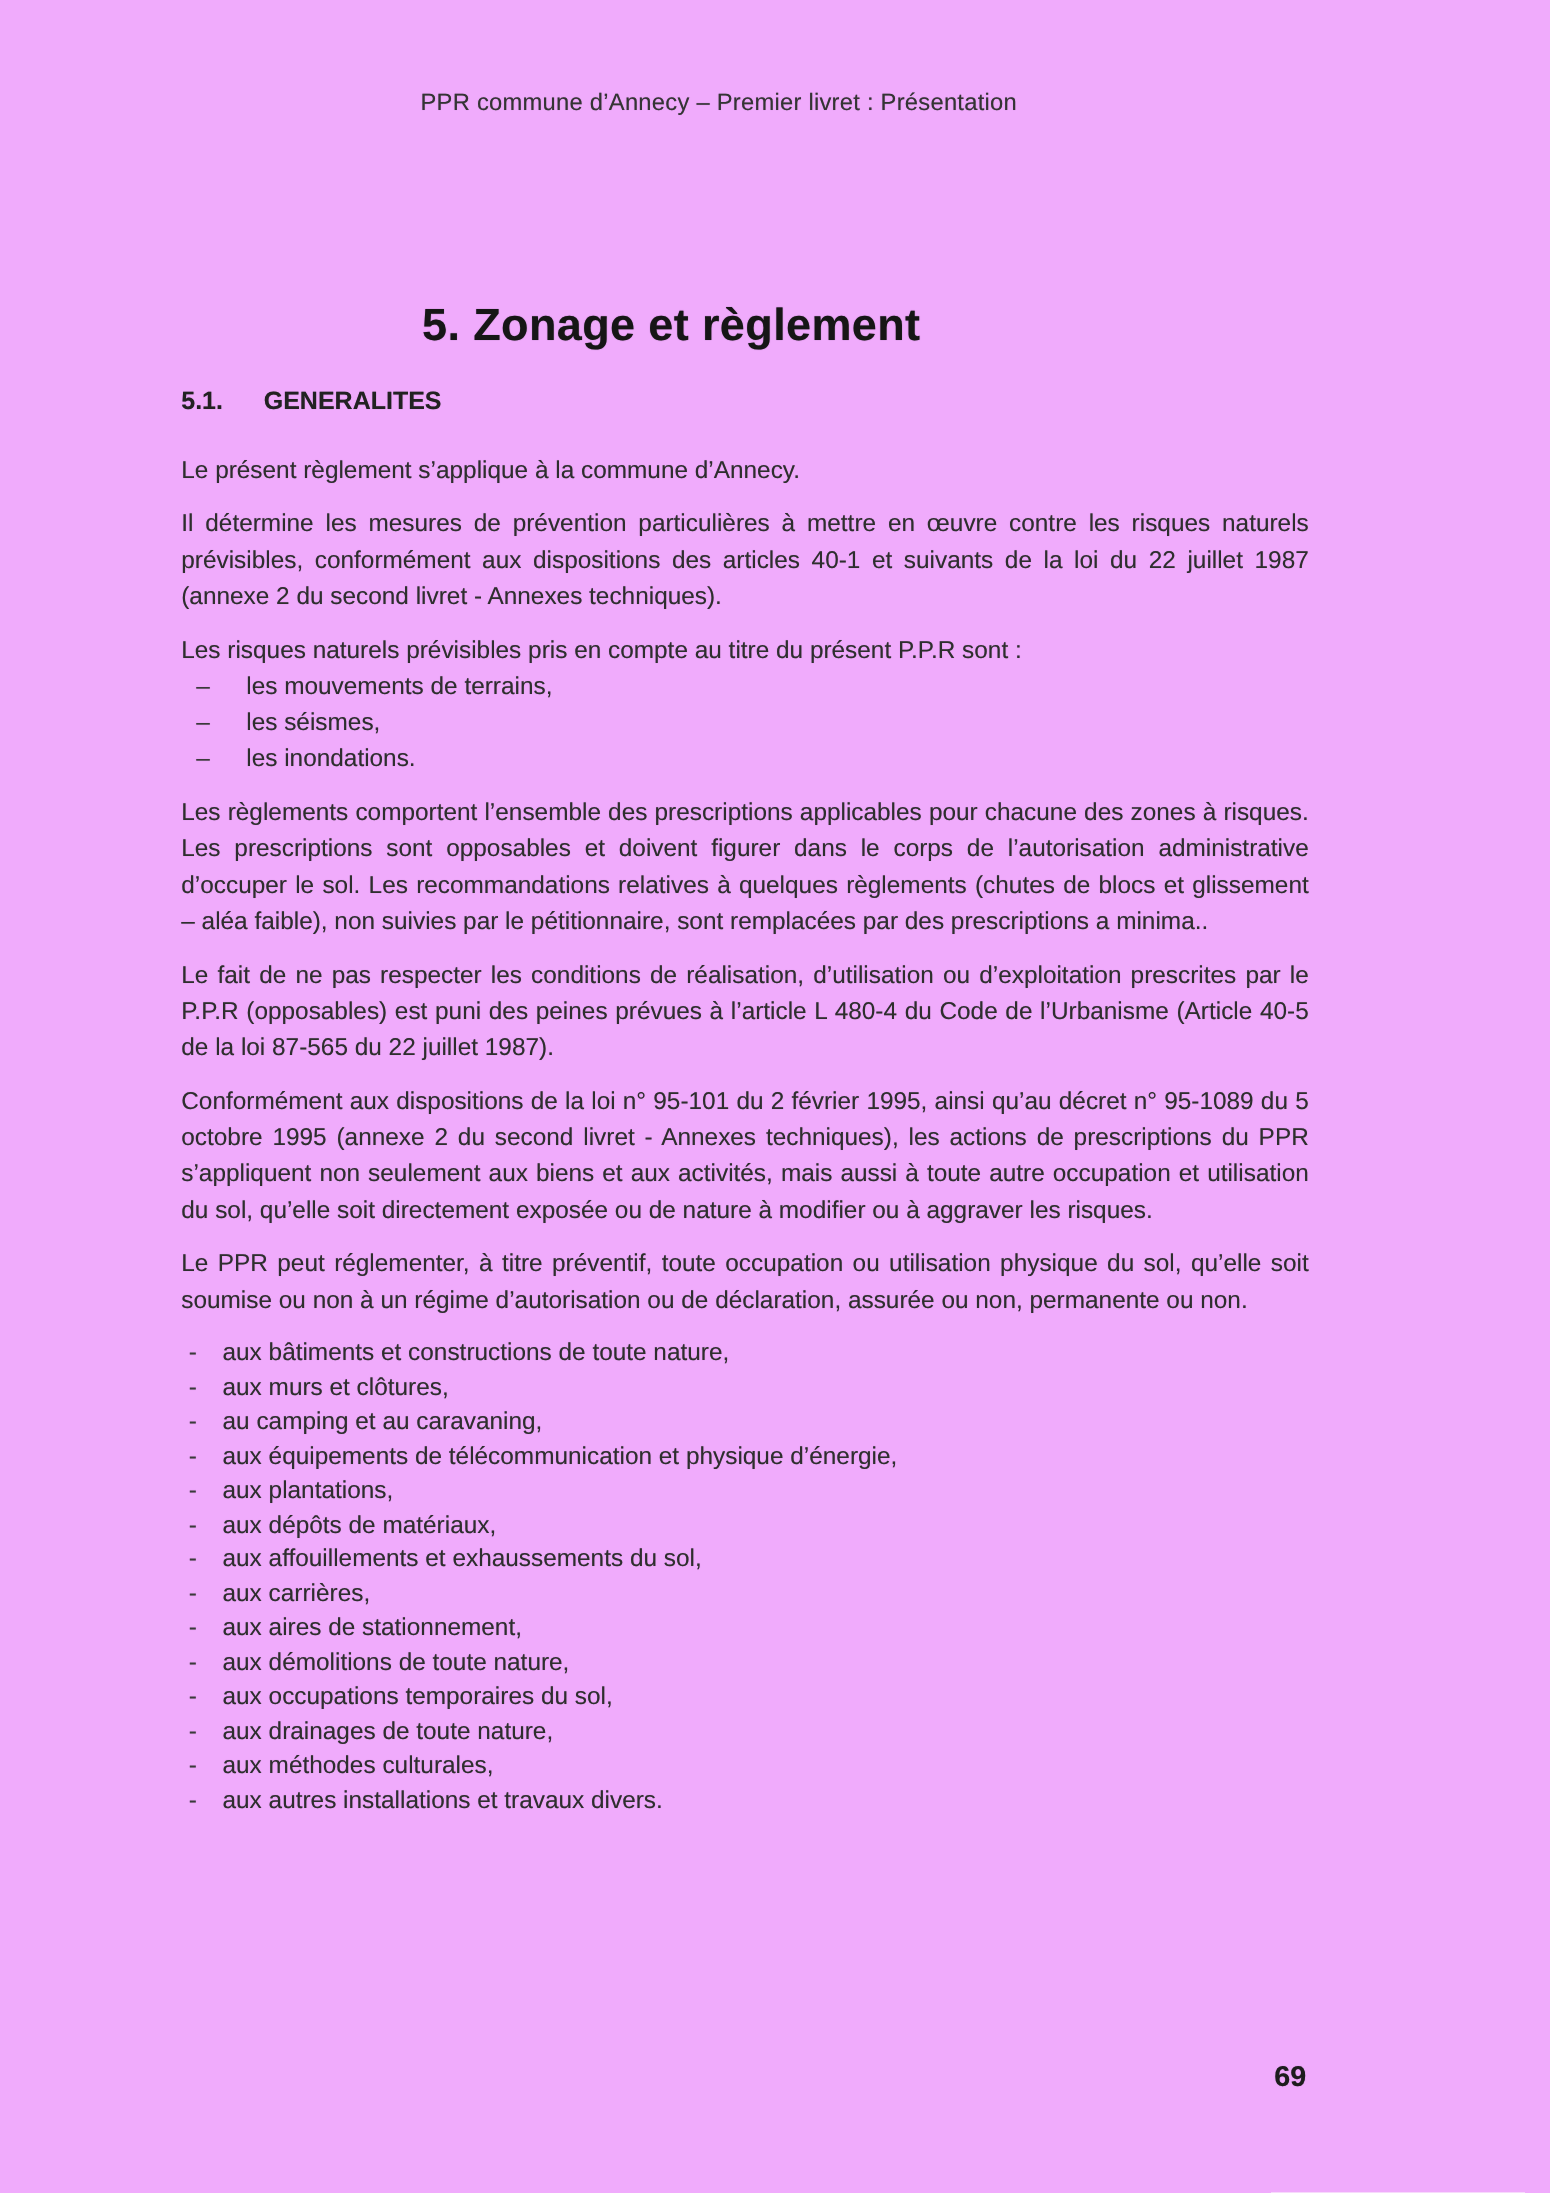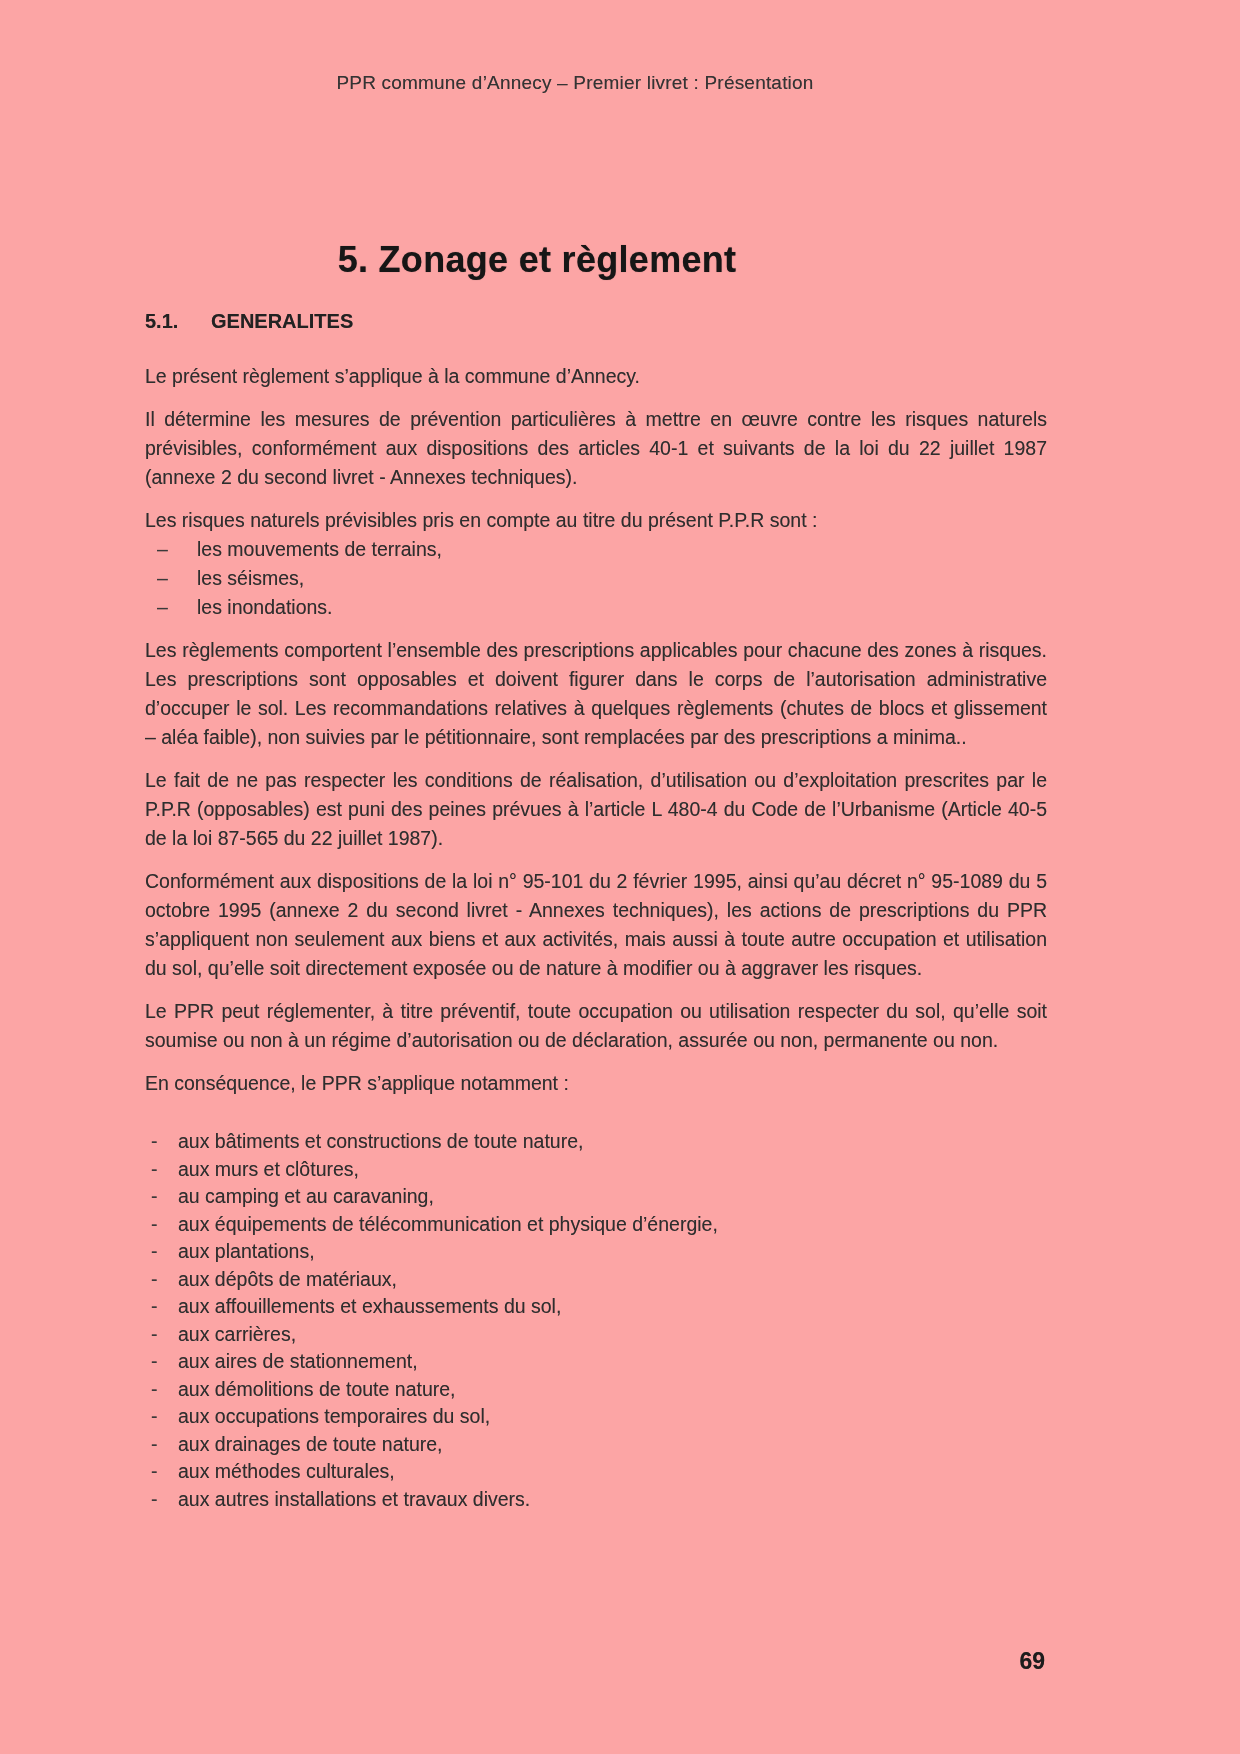--- a/index.html
+++ b/index.html
@@ -5,21 +5,21 @@
   html, body {
     margin: 0;
     padding: 0;
     background: #fdfdfd;
     font-family: "Liberation Sans", sans-serif;
   }
   .page {
     position: relative;
     width: 1240px;
     height: 1754px;
-    background: #fca5a5;
+    background: #f0abfc;
     color: #2e2e2e;
     overflow: hidden;
   }
   .header {
     position: absolute;
     top: 72px;
     left: 0;
     width: 1240px;
     padding-right: 90px;
     box-sizing: border-box;
@@ -144,23 +144,22 @@
         </li>
         </ul>
     </div>
 
     <p class="para">Les règlements comportent l’ensemble des prescriptions applicables pour chacune des zones à risques. Les prescriptions sont opposables et doivent figurer dans le corps de l’autorisation administrative d’occuper le sol. Les recommandations relatives à quelques règlements (chutes de blocs et glissement – aléa faible), non suivies par le pétitionnaire, sont remplacées par des prescriptions a minima..</p>
 
     <p class="para">Le fait de ne pas respecter les conditions de réalisation, d’utilisation ou d’exploitation prescrites par le P.P.R (opposables) est puni des peines prévues à l’article L 480-4 du Code de l’Urbanisme (Article 40-5 de la loi 87-565 du 22 juillet 1987).</p>
 
     <p class="para">Conformément aux dispositions de la loi n° 95-101 du 2 février 1995, ainsi qu’au décret n° 95-1089 du 5 octobre 1995 (annexe 2 du second livret - Annexes techniques), les actions de prescriptions du PPR s’appliquent non seulement aux biens et aux activités, mais aussi à toute autre occupation et utilisation du sol, qu’elle soit directement exposée ou de nature à modifier ou à aggraver les risques.</p>
 
-    <p class="para">Le PPR peut réglementer, à titre préventif, toute occupation ou utilisation respecter du sol, qu’elle soit soumise ou non à un régime d’autorisation ou de déclaration, assurée ou non, permanente ou non.</p>
-
-    <p class="para intro-gap">En conséquence, le PPR s’applique notamment :</p>
+    <p class="para">Le PPR peut réglementer, à titre préventif, toute occupation ou utilisation physique du sol, qu’elle soit soumise ou non à un régime d’autorisation ou de déclaration, assurée ou non, permanente ou non.</p>
+
 
     <ul class="dash-list app-list">
         <li class="list-item">
         <span class="marker">-</span>
         <span class="item-text">aux bâtiments et constructions de toute nature,</span>
       </li>
         <li class="list-item">
         <span class="marker">-</span>
         <span class="item-text">aux murs et clôtures,</span>
       </li>

